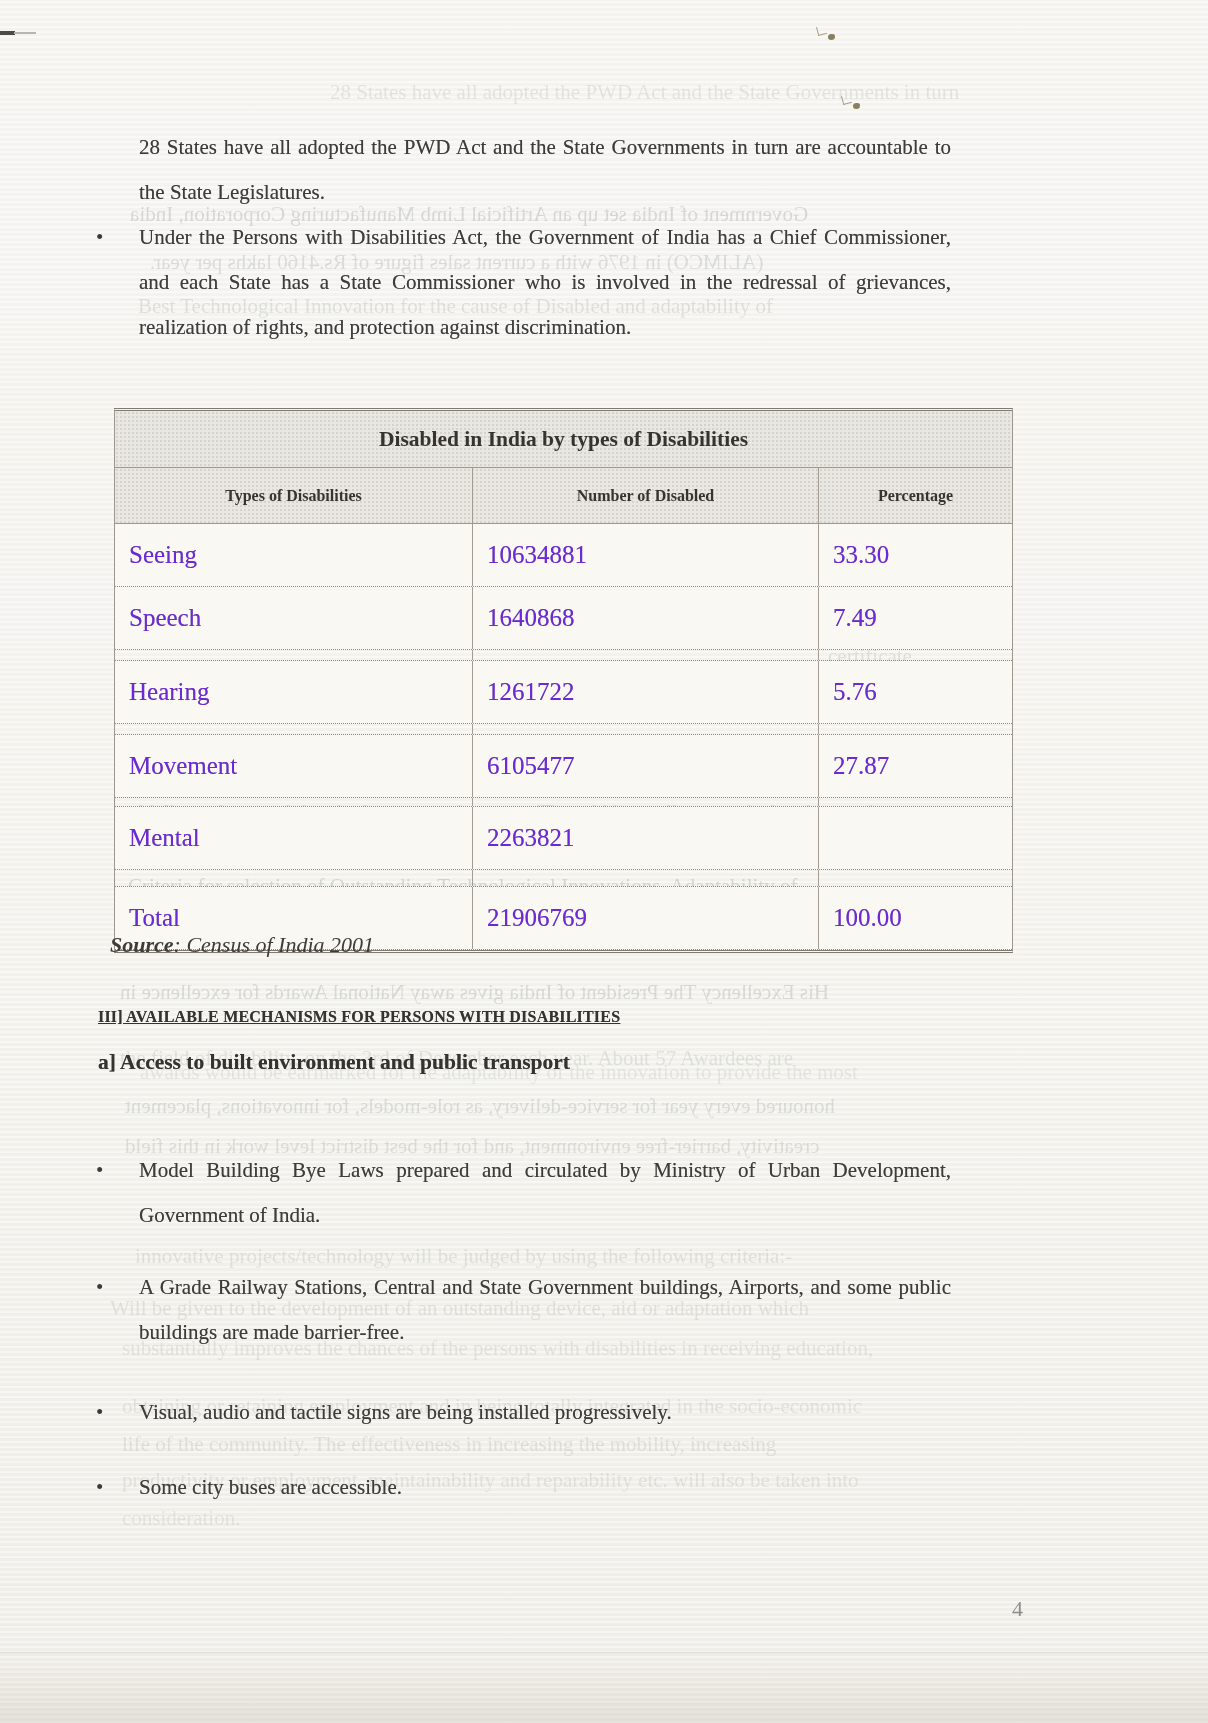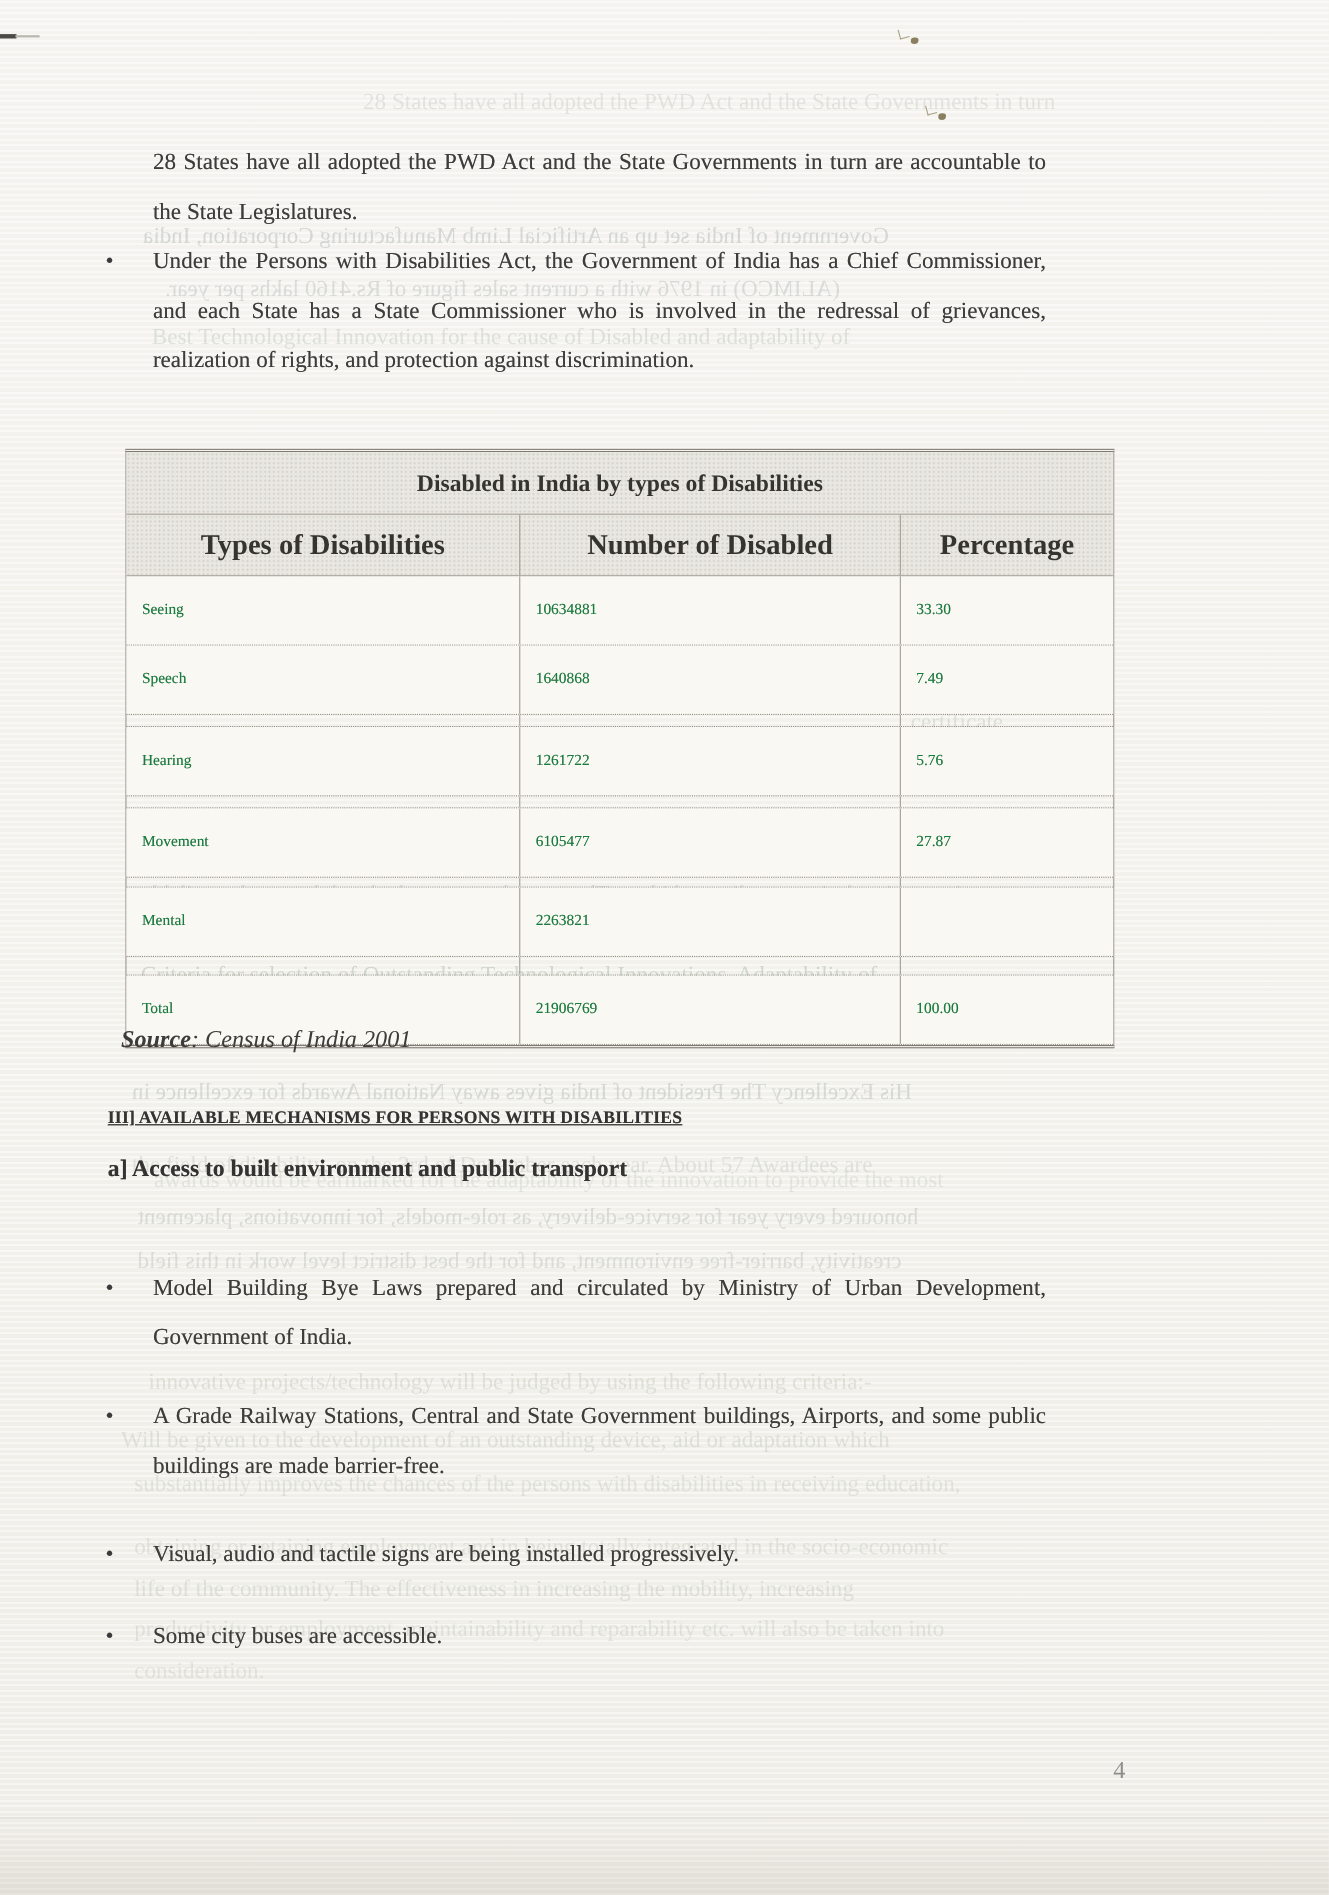--- a/index.html
+++ b/index.html
@@ -25,23 +25,23 @@
        border-left:1px solid #9b968e;border-right:1px solid #9b968e;
        border-top:3px double #807b72;border-bottom:3px double #807b72;
        box-sizing:border-box;}
   .shade{background-color:#e9e7e1;
        background-image:radial-gradient(rgba(90,88,78,0.14) 1px, transparent 1px);
        background-size:4px 4px;}
   .tbl-title{height:56px;display:flex;align-items:center;justify-content:center;
        font-weight:bold;font-size:21.5px;color:#35342f;border-bottom:1px solid #9b968e;}
   .tbl-header{display:flex;height:55px;border-bottom:1px solid #9b968e;}
   .tbl-header .cell{display:flex;align-items:center;justify-content:center;
-       font-weight:bold;font-size:26px;color:#35342f;box-sizing:border-box;}
+       font-weight:bold;font-size:16px;color:#35342f;box-sizing:border-box;}
   .tbl-row{display:flex;height:62px;border-bottom:1px dotted #8f8a80;background:#f9f8f3;}
-  .tbl-row .cell{display:flex;align-items:center;font-size:14px;color:#15803d;
+  .tbl-row .cell{display:flex;align-items:center;font-size:25px;color:#6d28d9;
        box-sizing:border-box;padding-left:14px;
        text-shadow:0 0 0.5px rgba(70,70,70,0.5);}
   .tbl-gap{display:flex;border-bottom:1px dotted #8f8a80;background:transparent;}
   .c1{width:358px;flex:0 0 358px;border-right:1px solid #a29c92;box-sizing:border-box;}
   .c2{width:346px;flex:0 0 346px;border-right:1px solid #a29c92;box-sizing:border-box;}
   .c3{flex:1;}
   .source{position:absolute;left:110px;top:932px;font-size:22px;font-style:italic;color:#3d3c3a;}
   .source b{font-weight:bold;}
   .h3head{position:absolute;left:98px;top:1008px;width:900px;font-size:16px;
        font-weight:bold;color:#343331;letter-spacing:0.2px;

